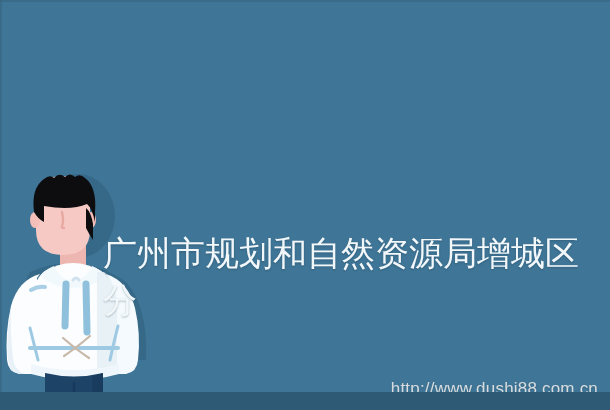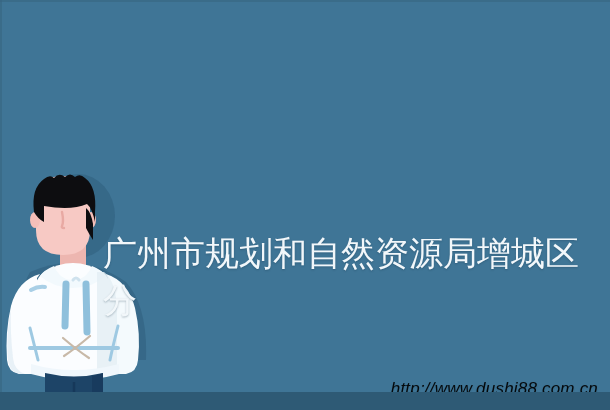--- a/index.html
+++ b/index.html
@@ -45,27 +45,26 @@
     white-space: pre-wrap;
     text-shadow: 0 1px 2px rgba(20,50,70,.30);
   }
   .hl-line { display: block; }
 
   
   #watermark {
     position: absolute;
     right: 12px;
     top: 379px;
-    color: #000000;
+    color: #e5e5e5;
     font-size: 17px;
     line-height: 20px;
     letter-spacing: .2px;
     opacity: .92;
     text-shadow: 0 1px 2px rgba(20,50,70,.25);
-    font-style: italic;
   }
 
   
   #illustration {
     position: absolute;
     left: 0;
     top: 168px;
     width: 150px;
     height: 242px;
   }

